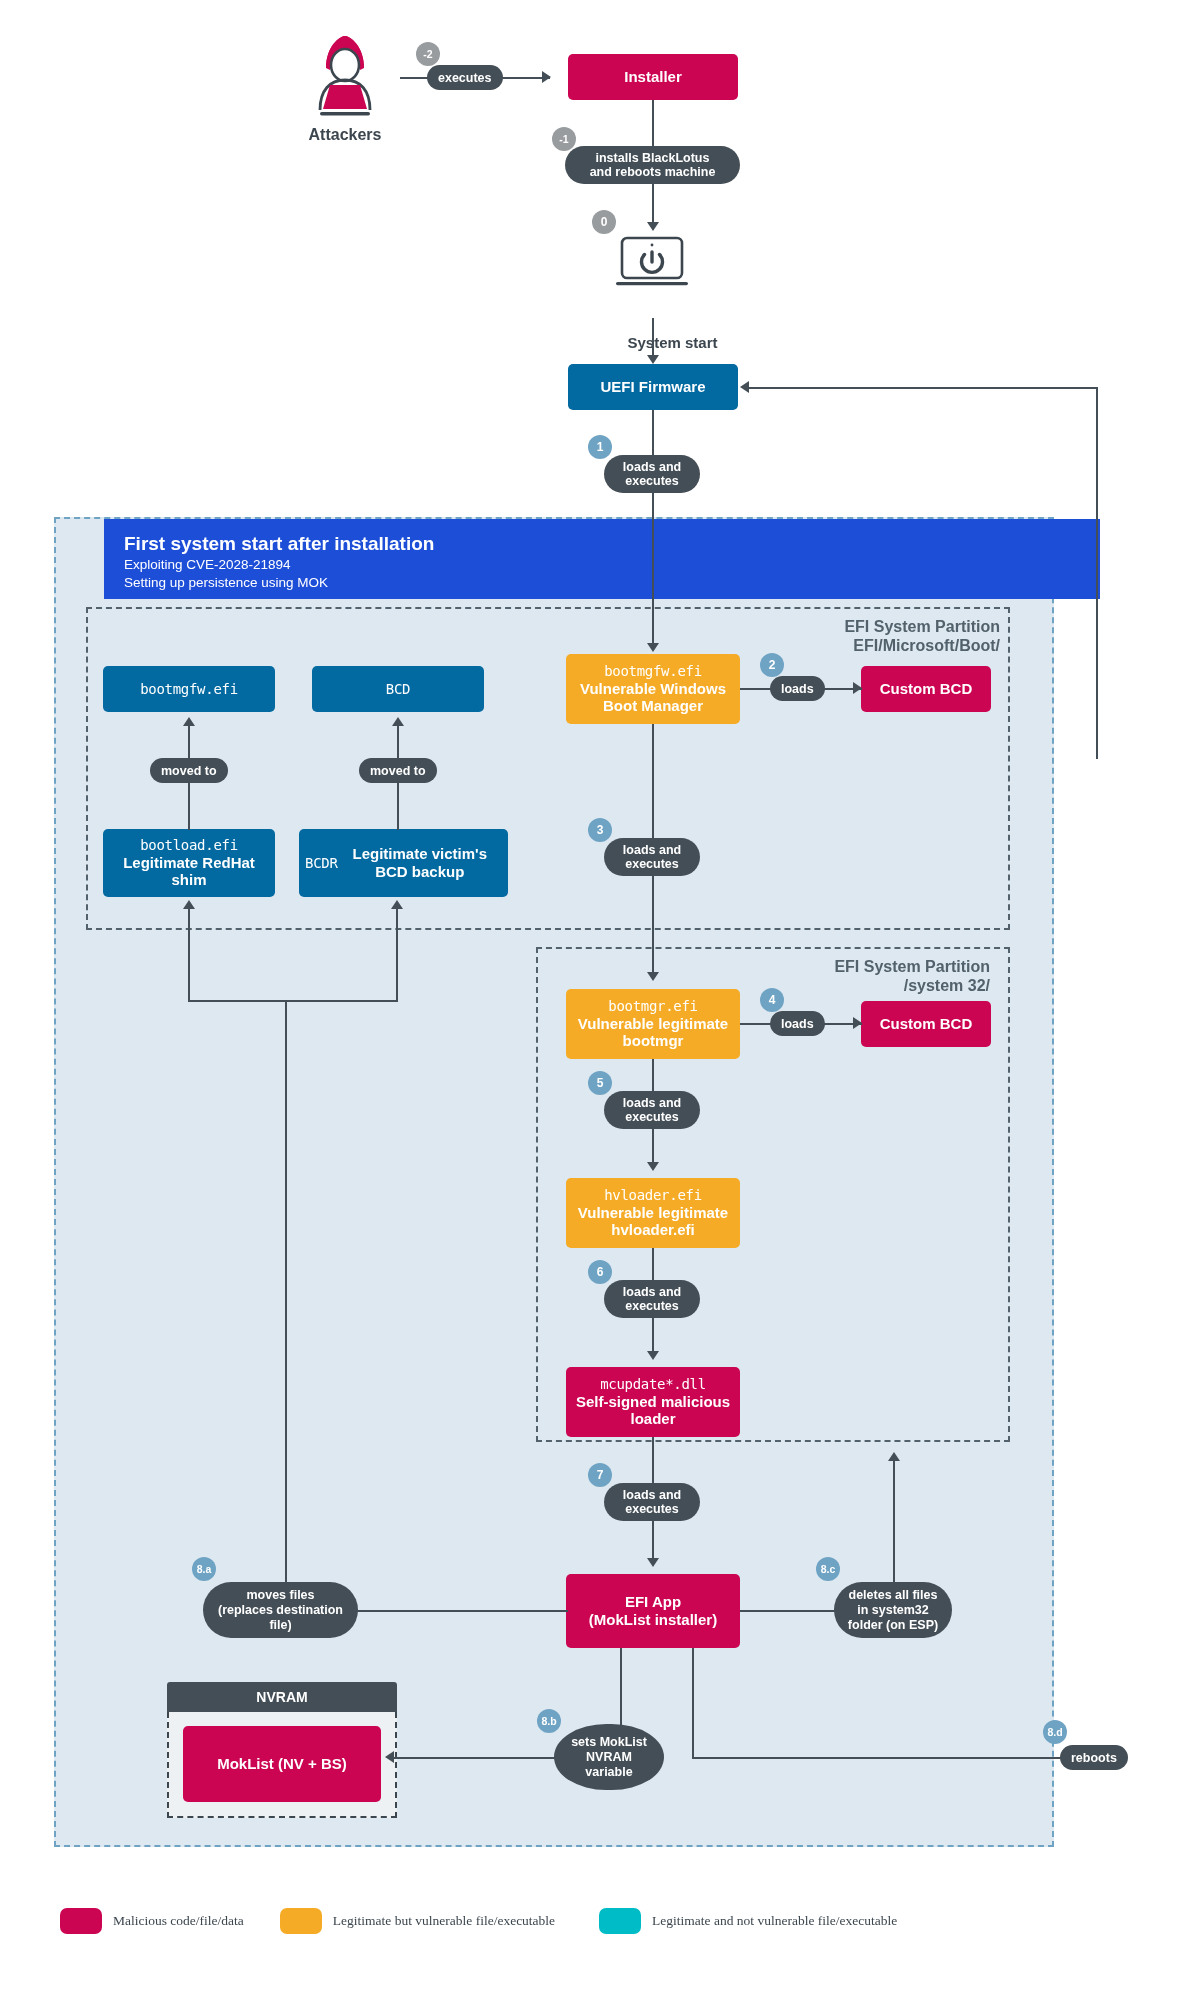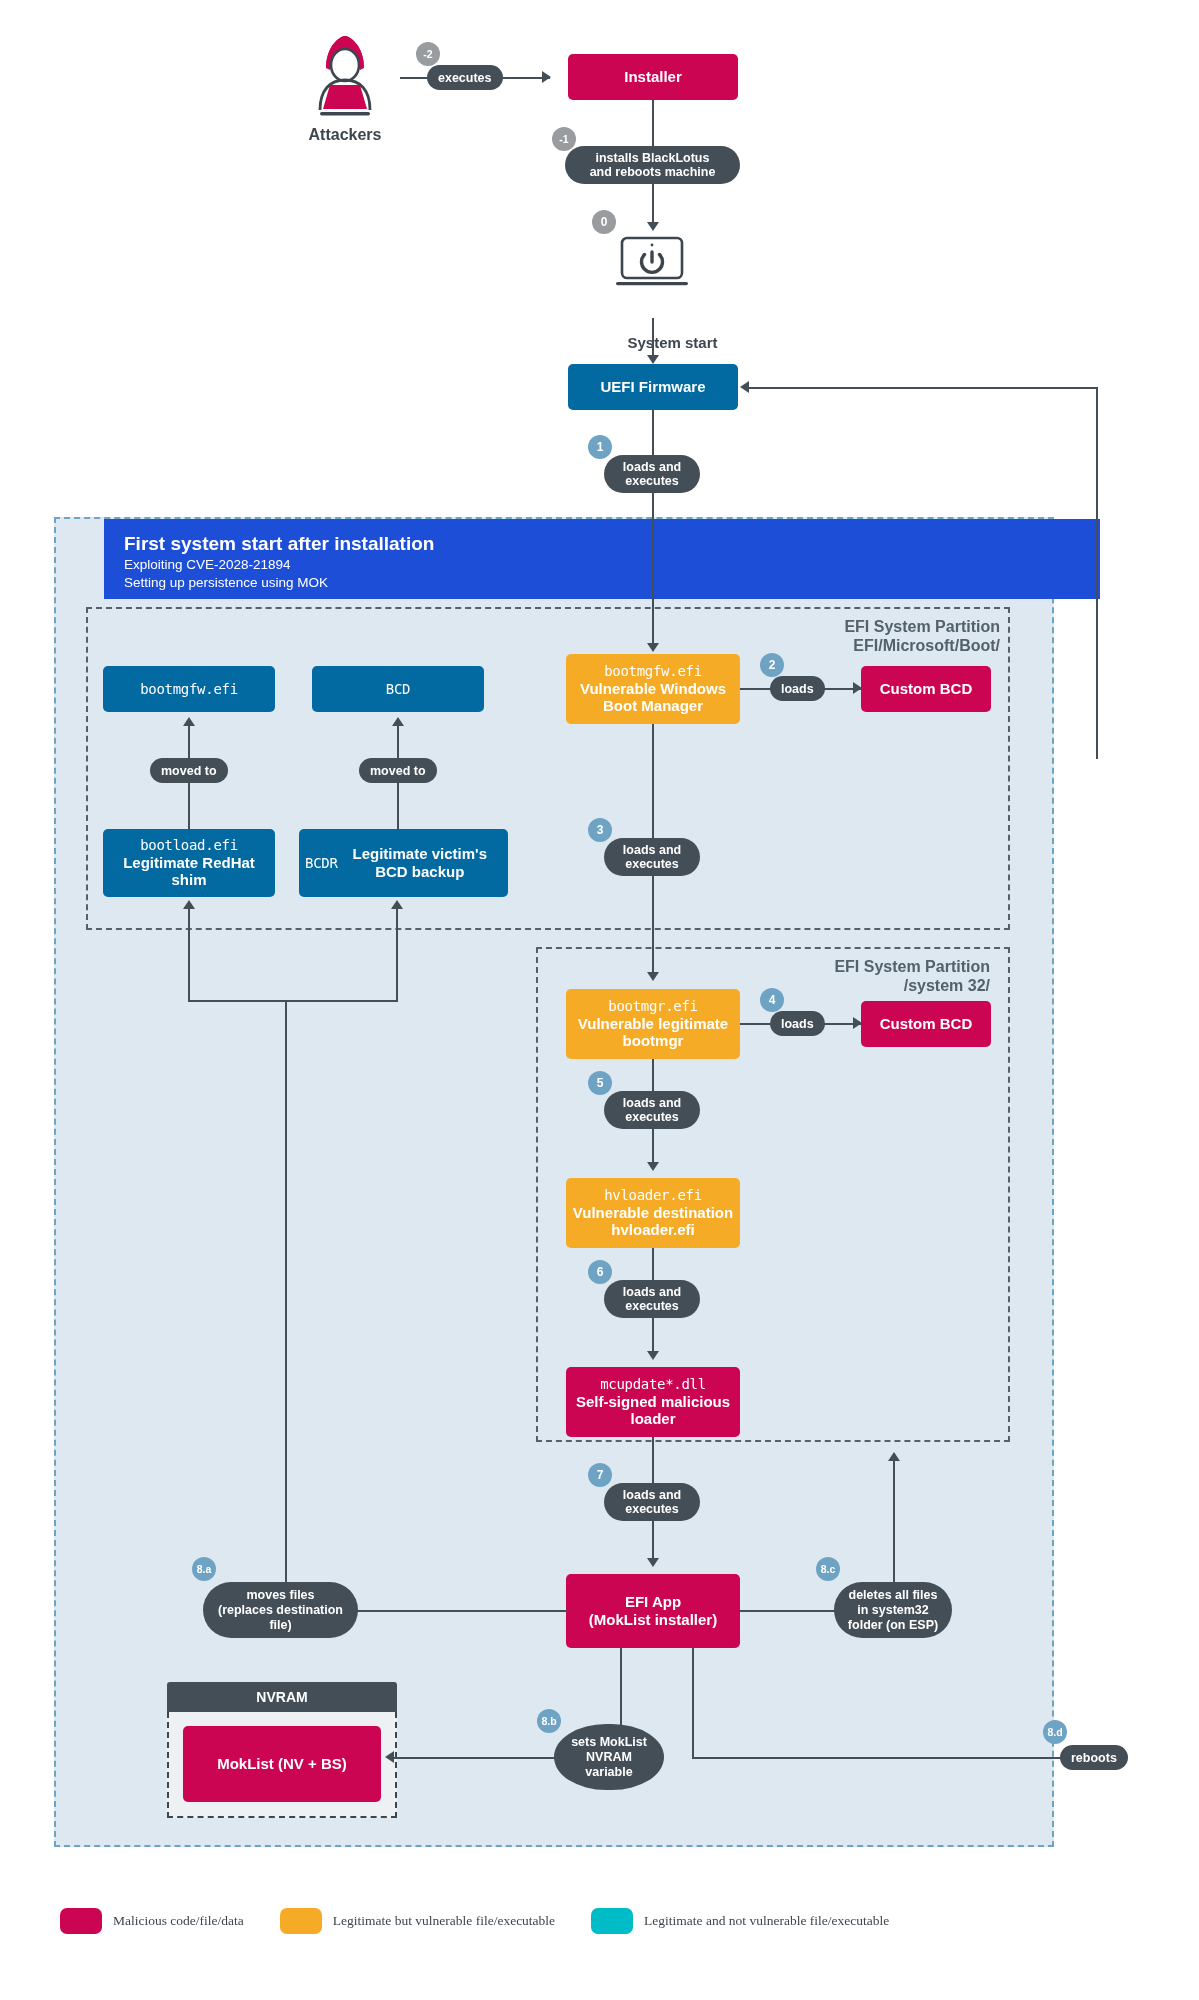--- a/index.html
+++ b/index.html
@@ -313,21 +313,21 @@
   <div class="pill multi" style="left:604px;top:1091px;width:96px;height:38px;">
     <span style="display:block;">
       <span>loads and</span><br>
       <span>executes</span>
     </span>
   </div>
   <div class="badge" style="left:588px;top:1071px;">5</div>
 
   <div class="node n-orange" style="left:566px;top:1178px;width:174px;height:70px;flex-direction:column;">
     <span class="mono">hvloader.efi</span>
-    <span class="ttl">Vulnerable destination hvloader.efi</span>
+    <span class="ttl">Vulnerable legitimate hvloader.efi</span>
   </div>
 
   <div class="ln lnv" style="left:652px;top:1248px;width:2px;height:110px;"></div>
   <div class="arrow-d" style="left:647px;top:1351px;"></div>
   <div class="pill multi" style="left:604px;top:1280px;width:96px;height:38px;">
     <span style="display:block;">
       <span>loads and</span><br>
       <span>executes</span>
     </span>
   </div>
@@ -412,19 +412,19 @@
 
   <div id="legend" style="left:60px;top:1908px;font-family:Liberation Serif, serif;">
     <div class="lg-item">
       <div class="lg-sw" style="background:#cc0552;"></div>
       <div class="lg-tx">Malicious code/file/data</div>
     </div>
     <div class="lg-item">
       <div class="lg-sw" style="background:#f5ab25;"></div>
       <div class="lg-tx">Legitimate but vulnerable file/executable</div>
     </div>
-    <div class="lg-item" style="margin-right:0;">
+    <div class="lg-item" style="margin-right:0;margin-left:8px;">
       <div class="lg-sw" style="background:#00bcc6;"></div>
       <div class="lg-tx">Legitimate and not vulnerable file/executable</div>
     </div>
   </div>
 
 </div>
 
 </body></html>

